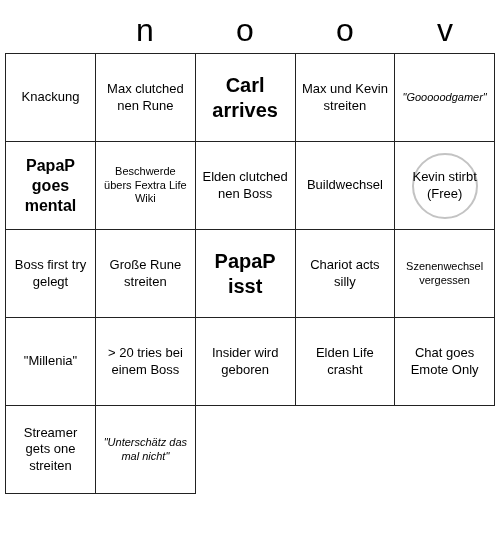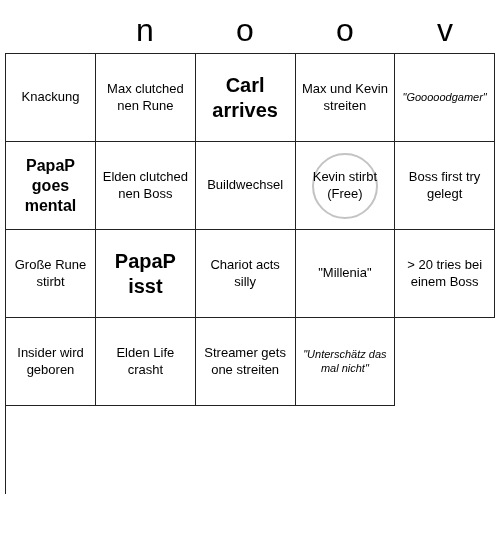--- a/index.html
+++ b/index.html
@@ -85,35 +85,38 @@
   </div>
   <div class="grid">
 
     <div class="cell">Knackung</div>
     <div class="cell">Max clutched nen Rune</div>
     <div class="cell large-text">Carl arrives</div>
 
     <div class="cell">Max und Kevin streiten</div>
     <div class="cell italic-text">"Gooooodgamer"</div>
     <div class="cell medium-text">PapaP goes mental</div>
+    <div class="cell small-text">Beschwerde übers Fextra Life Wiki</div>
 
     <div class="cell">Elden clutched nen Boss</div>
     <div class="cell">Buildwechsel</div>
     <div class="cell free" style="position:relative;">
       <span style="position:relative;z-index:1;">Kevin stirbt (Free)</span>
       <svg style="position:absolute;top:50%;left:50%;transform:translate(-50%,-50%);width:70px;height:70px;opacity:0.5;" viewBox="0 0 70 70">
         <ellipse cx="35" cy="35" rx="32" ry="32" fill="none" stroke="#888" stroke-width="2"></ellipse>
       </svg>
     </div>
     <div class="cell">Boss first try gelegt</div>
-    <div class="cell">Große Rune stirbt</div>
+    <div class="cell">Große Rune streiten</div>
 
     <div class="cell large-text">PapaP isst</div>
     <div class="cell">Chariot acts silly</div>
+    <div class="cell small-text">Szenenwechsel vergessen</div>
     <div class="cell">"Millenia"</div>
     <div class="cell">&gt; 20 tries bei einem Boss</div>
 
     <div class="cell">Insider wird geboren</div>
     <div class="cell">Elden Life crasht</div>
+    <div class="cell">Chat goes Emote Only</div>
     <div class="cell">Streamer gets one streiten</div>
     <div class="cell italic-text">"Unterschätz das mal nicht"</div>
   </div>
 </div>
 
 </body></html>

